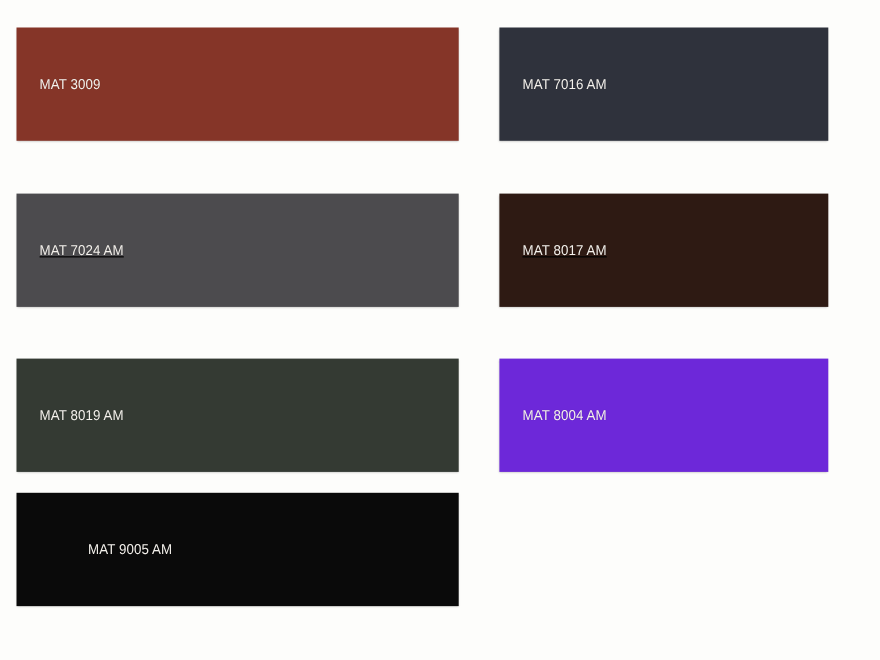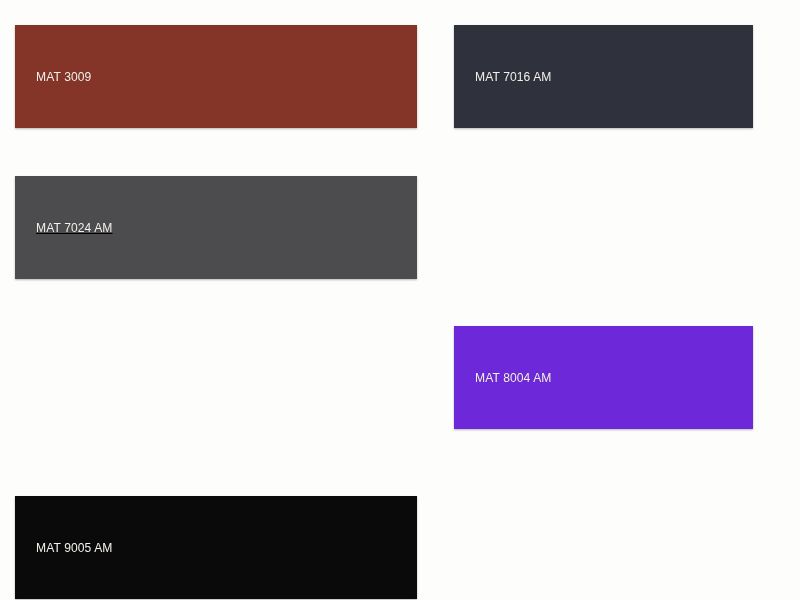--- a/index.html
+++ b/index.html
@@ -31,21 +31,21 @@
   }
 
   
   .col-left  { left: 15px;  width: 402px; }
   .col-right { left: 413px; width: 299px; margin-left: 41px; }
 
   
   .row-1 { top: 25px; }
   .row-2 { top: 176px; text-decoration: underline; }
   .row-3 { top: 326px; }
-  .row-4 { top: 496px; }
+  .row-4 { top: 448px; padding-left: 44px; }
 
   .swatch-label {
     margin-left: 21px;
     color: #f4f1ec;
     font-family: "Liberation Sans", sans-serif;
     font-size: 13px;
     font-weight: 400;
     letter-spacing: 0.1px;
     transform: scaleX(0.93);
     transform-origin: left center;
@@ -64,21 +64,27 @@
   </div>
 
   <div class="swatch col-right row-1" style="background-color: rgb(47, 50, 60);">
     <span class="swatch-label" style="color: rgb(244, 241, 236);">MAT 7016 AM</span>
   </div>
 
   <div class="swatch col-left row-2" style="background-color: rgb(76, 75, 78);">
     <span class="swatch-label" style="color: rgb(244, 241, 236);">MAT 7024 AM</span>
   </div>
 
+  <div class="swatch col-right row-2" style="background-color: rgb(46, 26, 19);">
+    <span class="swatch-label" style="color: rgb(244, 241, 236);">MAT 8017 AM</span>
+  </div>
 
+  <div class="swatch col-left row-3" style="background-color: rgb(52, 58, 51);">
+    <span class="swatch-label" style="color: rgb(244, 241, 236);">MAT 8019 AM</span>
+  </div>
 
   <div class="swatch col-right row-3" style="background-color: #6d28d9;">
     <span class="swatch-label" style="color: rgb(244, 241, 236);">MAT 8004 AM</span>
   </div>
 
   <div class="swatch col-left row-4" style="background-color: rgb(10, 10, 10);">
     <span class="swatch-label" style="color: rgb(244, 241, 236);">MAT 9005 AM</span>
   </div>
 
 </div>

